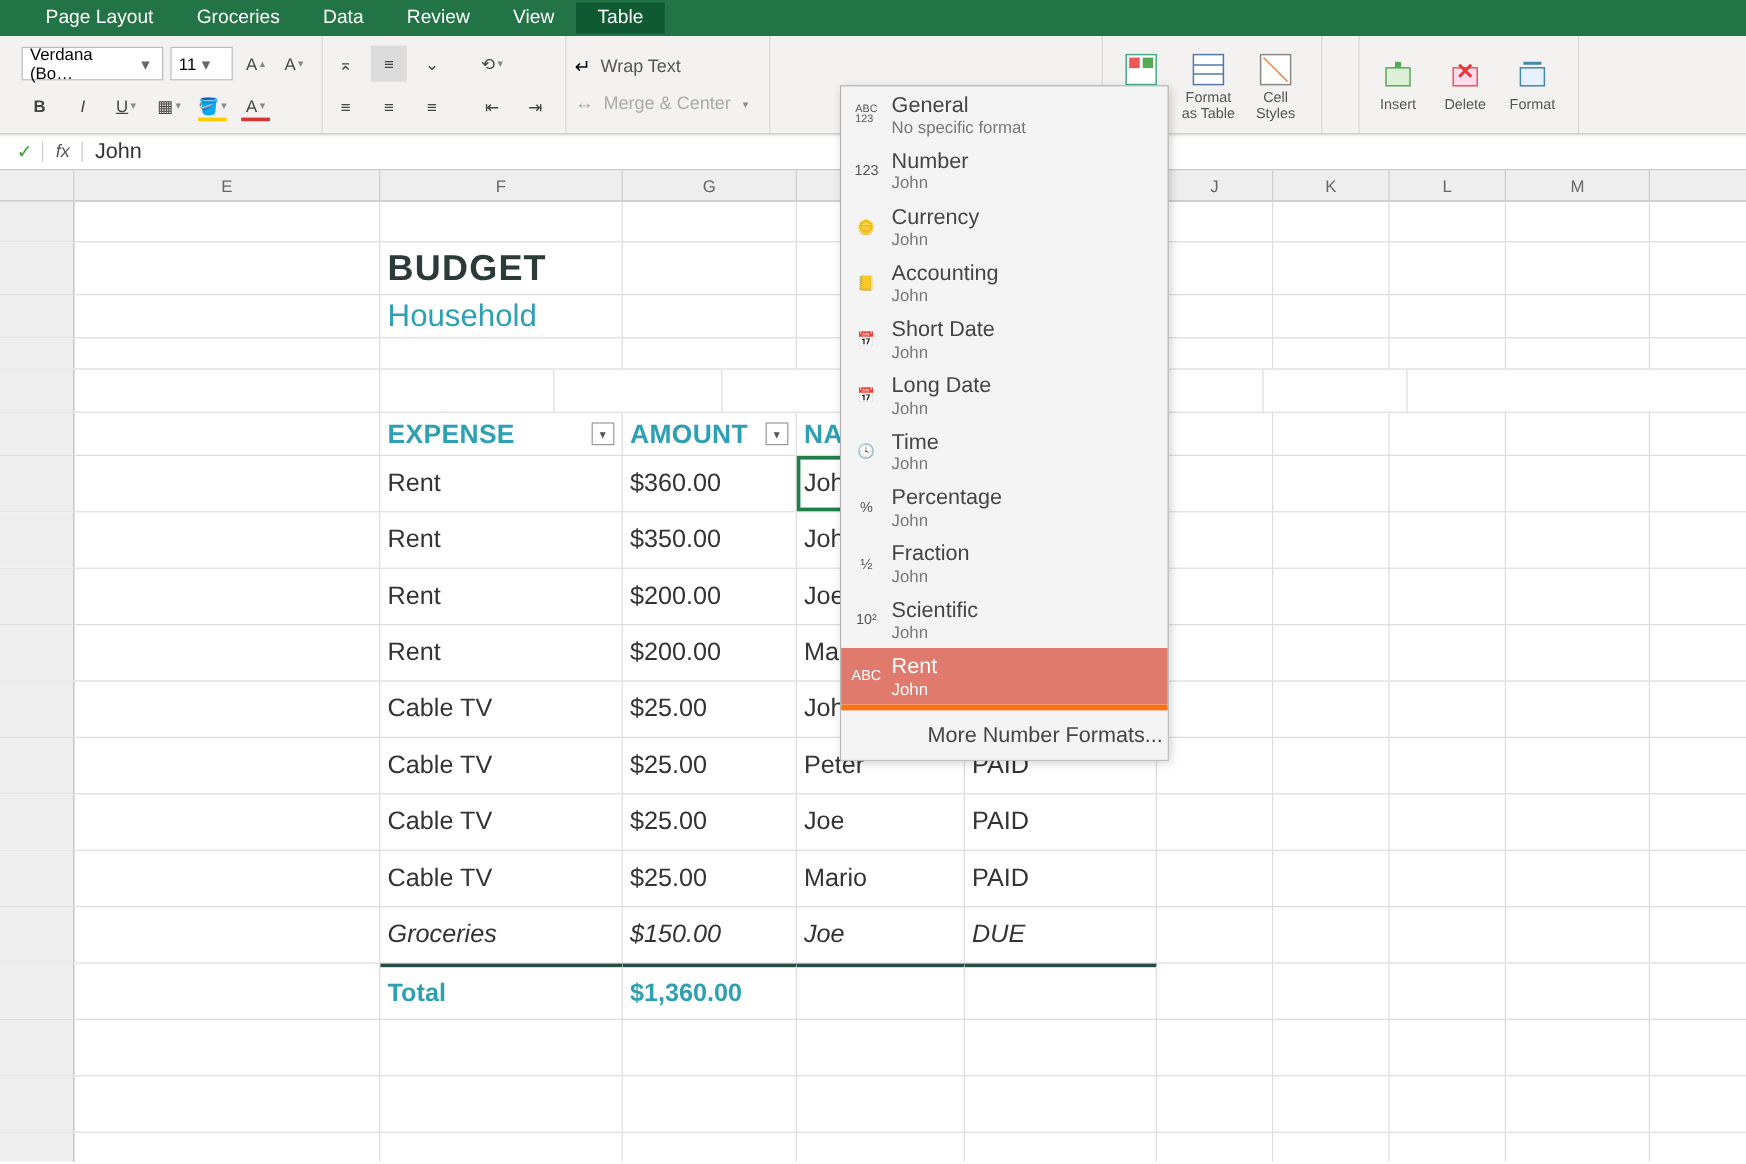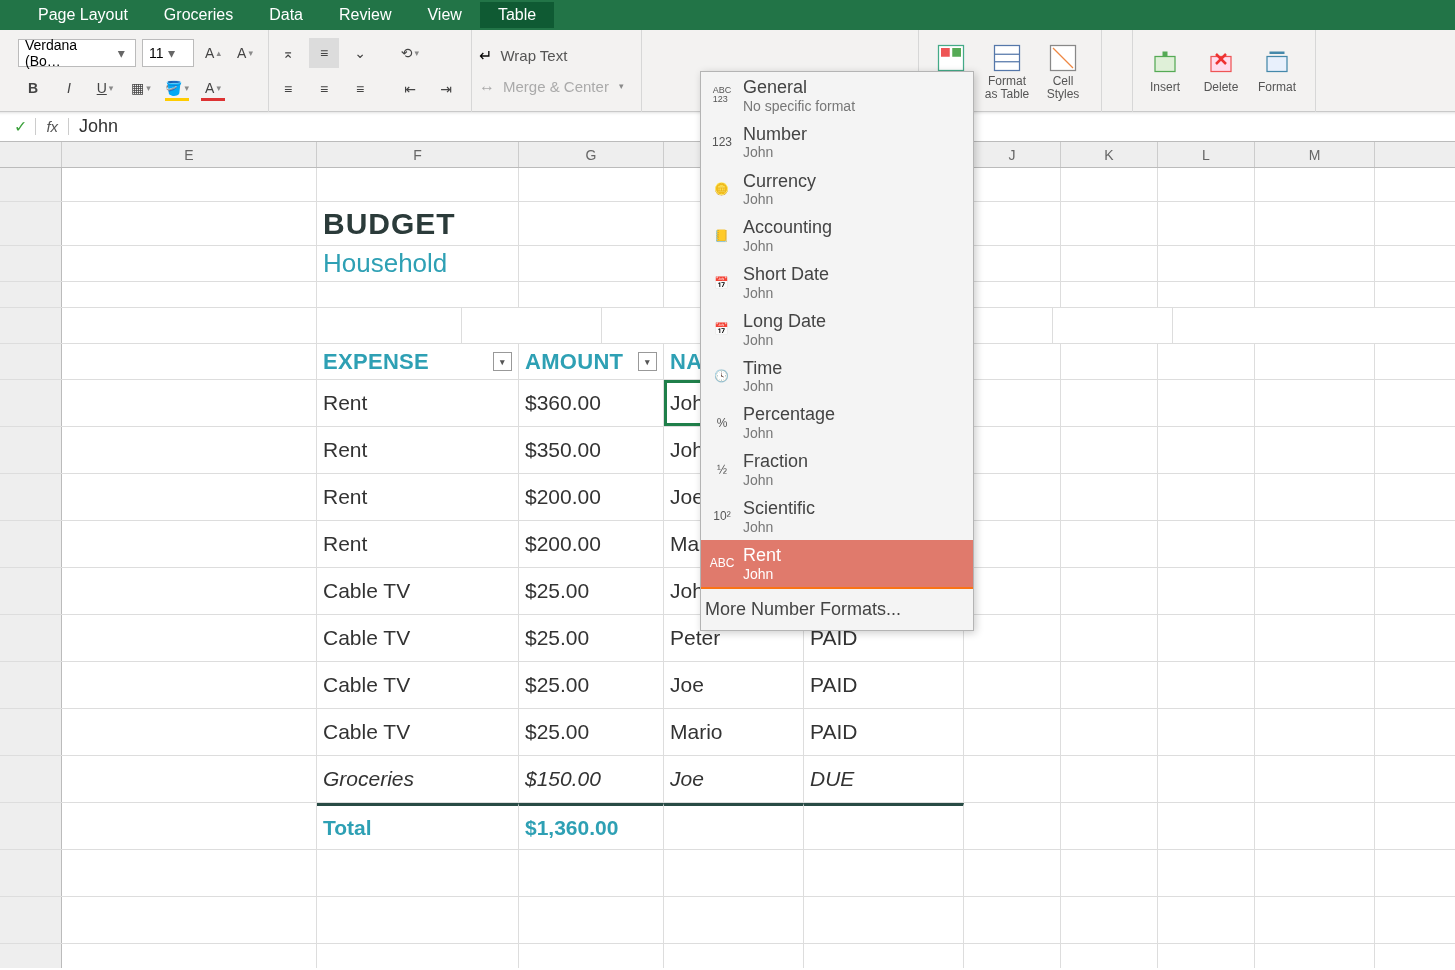--- a/index.html
+++ b/index.html
@@ -41,21 +41,21 @@
   .nf-dropdown{position:absolute;left:700px;top:71px;width:274px;background:#f4f4f4;border:1px solid #b4b4b4;box-shadow:2px 2px 8px rgba(0,0,0,0.2);z-index:99;}
   .nf-item{display:flex;align-items:center;padding:5px 8px 5px 6px;gap:6px;cursor:pointer;}
   .nf-item.selected{background:#e07a6c;color:#fff;}
   .nf-ico{width:30px;height:30px;display:flex;align-items:center;justify-content:center;font-size:12px;color:#555;}
   .nf-item.selected .nf-ico{color:#fff;}
   .nf-txt{display:flex;flex-direction:column;line-height:1.15;}
   .nf-name{font-size:18px;color:#444;}
   .nf-item.selected .nf-name{color:#fff;}
   .nf-sample{font-size:14px;color:#777;}
   .nf-item.selected .nf-sample{color:#fff;}
-  .nf-more{border-top:2px solid #f97316;text-align:left;font-size:18px;color:#444;padding:10px 4px;background:#f4f4f4;}
+  .nf-more{border-top:5px solid #f97316;text-align:right;font-size:18px;color:#444;padding:10px 4px;background:#f4f4f4;}
   
   .fmt-combo{position:absolute;left:700px;top:42px;width:191px;height:26px;background:#fff;border:1px solid #aaa;display:flex;align-items:center;}
   .fmt-combo .arrow-box{width:22px;height:100%;border-left:1px solid #aaa;background:#efefef;display:flex;align-items:center;justify-content:center;margin-left:auto;color:#666;font-size:9px;}
   .underline-a{position:relative;}
   .underline-a::after{content:"";position:absolute;left:3px;right:3px;bottom:2px;height:3px;background:#d33;}
   .fill-a{position:relative;}
   .fill-a::after{content:"";position:absolute;left:3px;right:3px;bottom:2px;height:3px;background:#fc0;}
   .table-bottom-border{border-top:3px solid #284b45 !important;}
 </style>
 </head>

